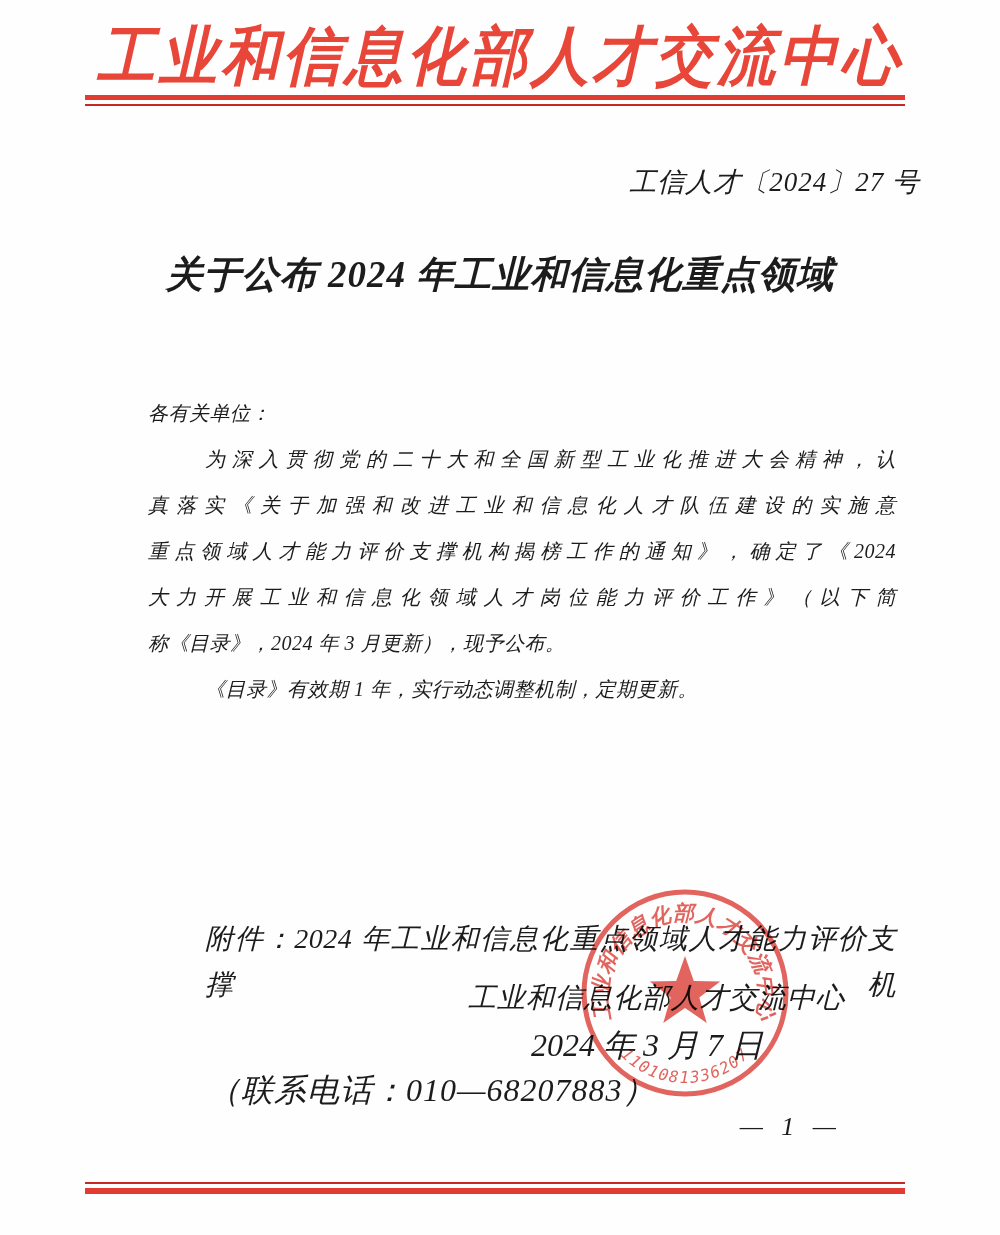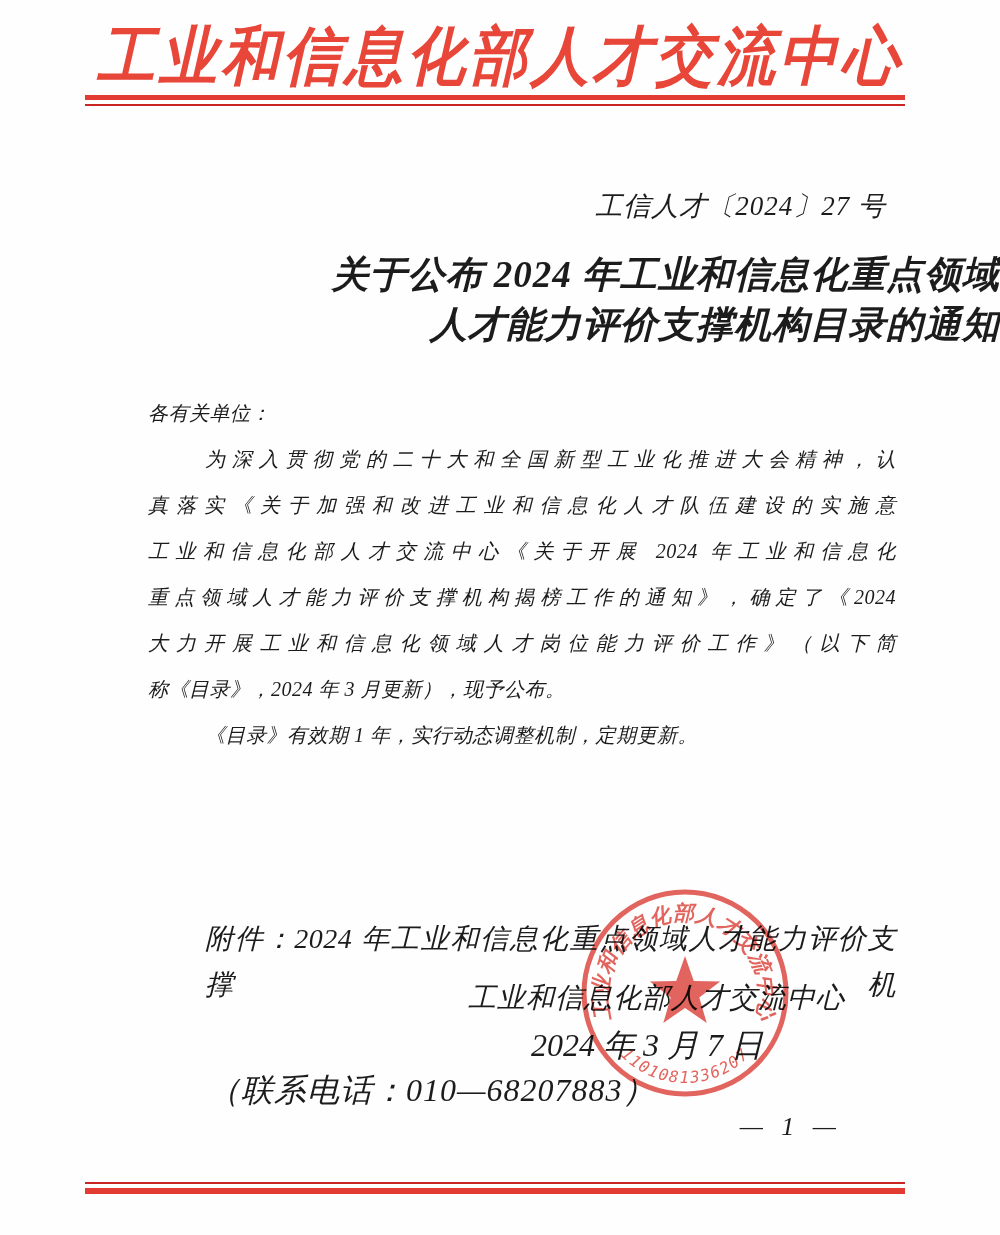--- a/index.html
+++ b/index.html
@@ -30,33 +30,33 @@
   }
   .rule { position: absolute; left: 85px; width: 820px; }
   .rule-top-thick { top: 95px;  height: 5px; background: #e23b31; }
   .rule-top-thin  { top: 104px; height: 2px; background: #c8281f; }
   .rule-bot-thin  { top: 1182px; height: 2px; background: #c8281f; }
   .rule-bot-thick { top: 1188px; height: 6px; background: #e23b31; }
 
   
   .doc-number {
     position: absolute;
-    top: 188px; left: 0; width: 100%;
+    top: 164px; left: 0; width: 100%;
     text-align: right;
-    padding-right: 114px;
+    padding-right: 80px;
     box-sizing: border-box;
     font-size: 27px;
     letter-spacing: 1px;
   }
 
   
   .doc-title {
     position: absolute;
     top: 250px; left: 0; width: 100%;
-    text-align: right;
+    text-align: center;
     font-weight: bold;
     font-size: 37px;
     line-height: 50px;
     letter-spacing: 1px;
   }
 
   
   .body-text {
     position: absolute;
     top: 390px; left: 148px; width: 748px;
@@ -119,28 +119,26 @@
 <div class="page">
 
   <div class="org-header">工业和信息化部人才交流中心</div>
   <div class="rule rule-top-thick"></div>
   <div class="rule rule-top-thin"></div>
 
   <div class="doc-number">工信人才〔2024〕27 号</div>
 
   <div class="doc-title">
     <div>关于公布 2024 年工业和信息化重点领域</div>
-    <div>人才能力评价支撑机构目录的通知</div>
   </div>
 
   <div class="body-text">
     <div class="plain">各有关单位：</div>
     <div class="line indent">为深入贯彻党的二十大和全国新型工业化推进大会精神，认</div>
     <div class="line">真落实《关于加强和改进工业和信息化人才队伍建设的实施意</div>
-    <div class="line">工业和信息化部人才交流中心《关于开展 2024 年工业和信息化</div>
     <div class="line">重点领域人才能力评价支撑机构揭榜工作的通知》，确定了《2024</div>
     <div class="line">大力开展工业和信息化领域人才岗位能力评价工作》（以下简</div>
     <div class="plain">称《目录》，2024 年 3 月更新），现予公布。</div>
     <div class="plain indent">《目录》有效期 1 年，实行动态调整机制，定期更新。</div>
   </div>
 
   <div class="attach-text">
     <div class="line indent">附件：2024 年工业和信息化重点领域人才能力评价支撑机</div>
   </div>
 

